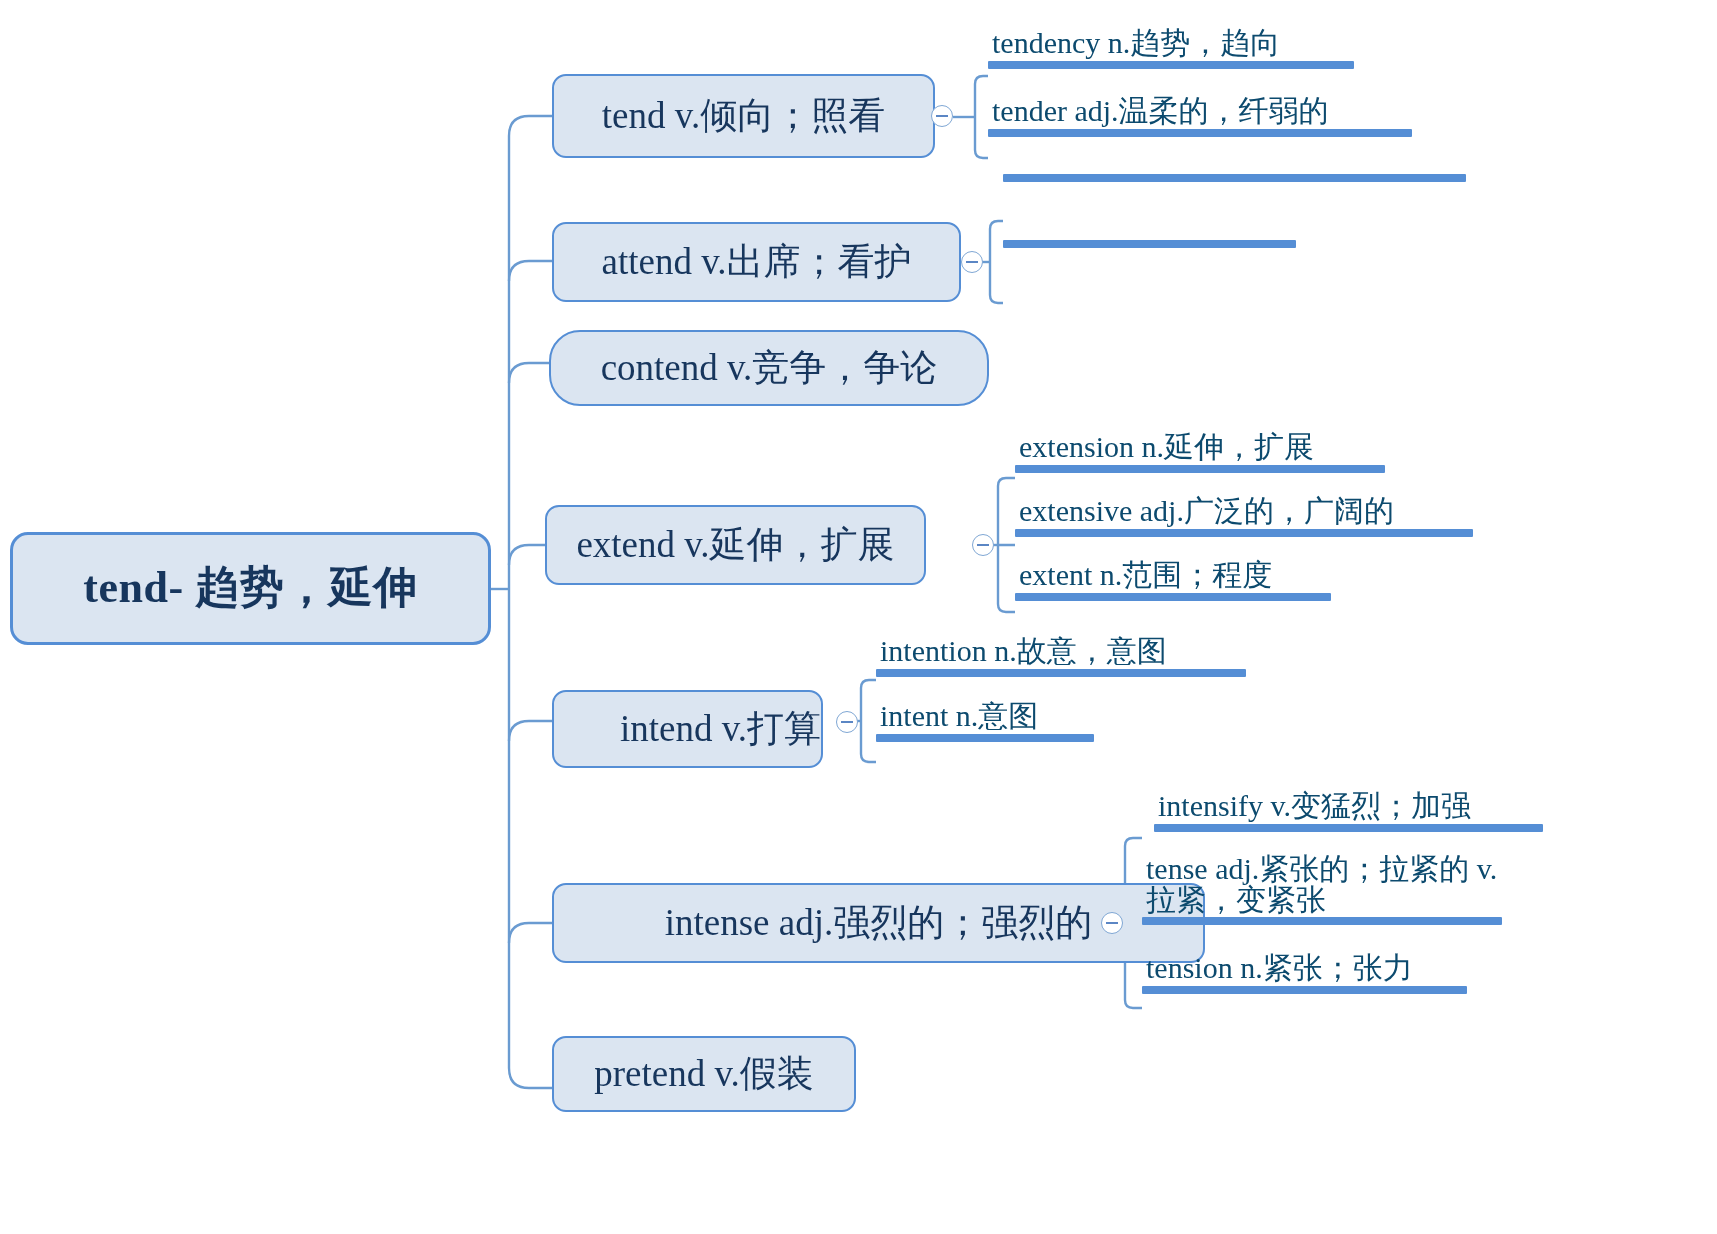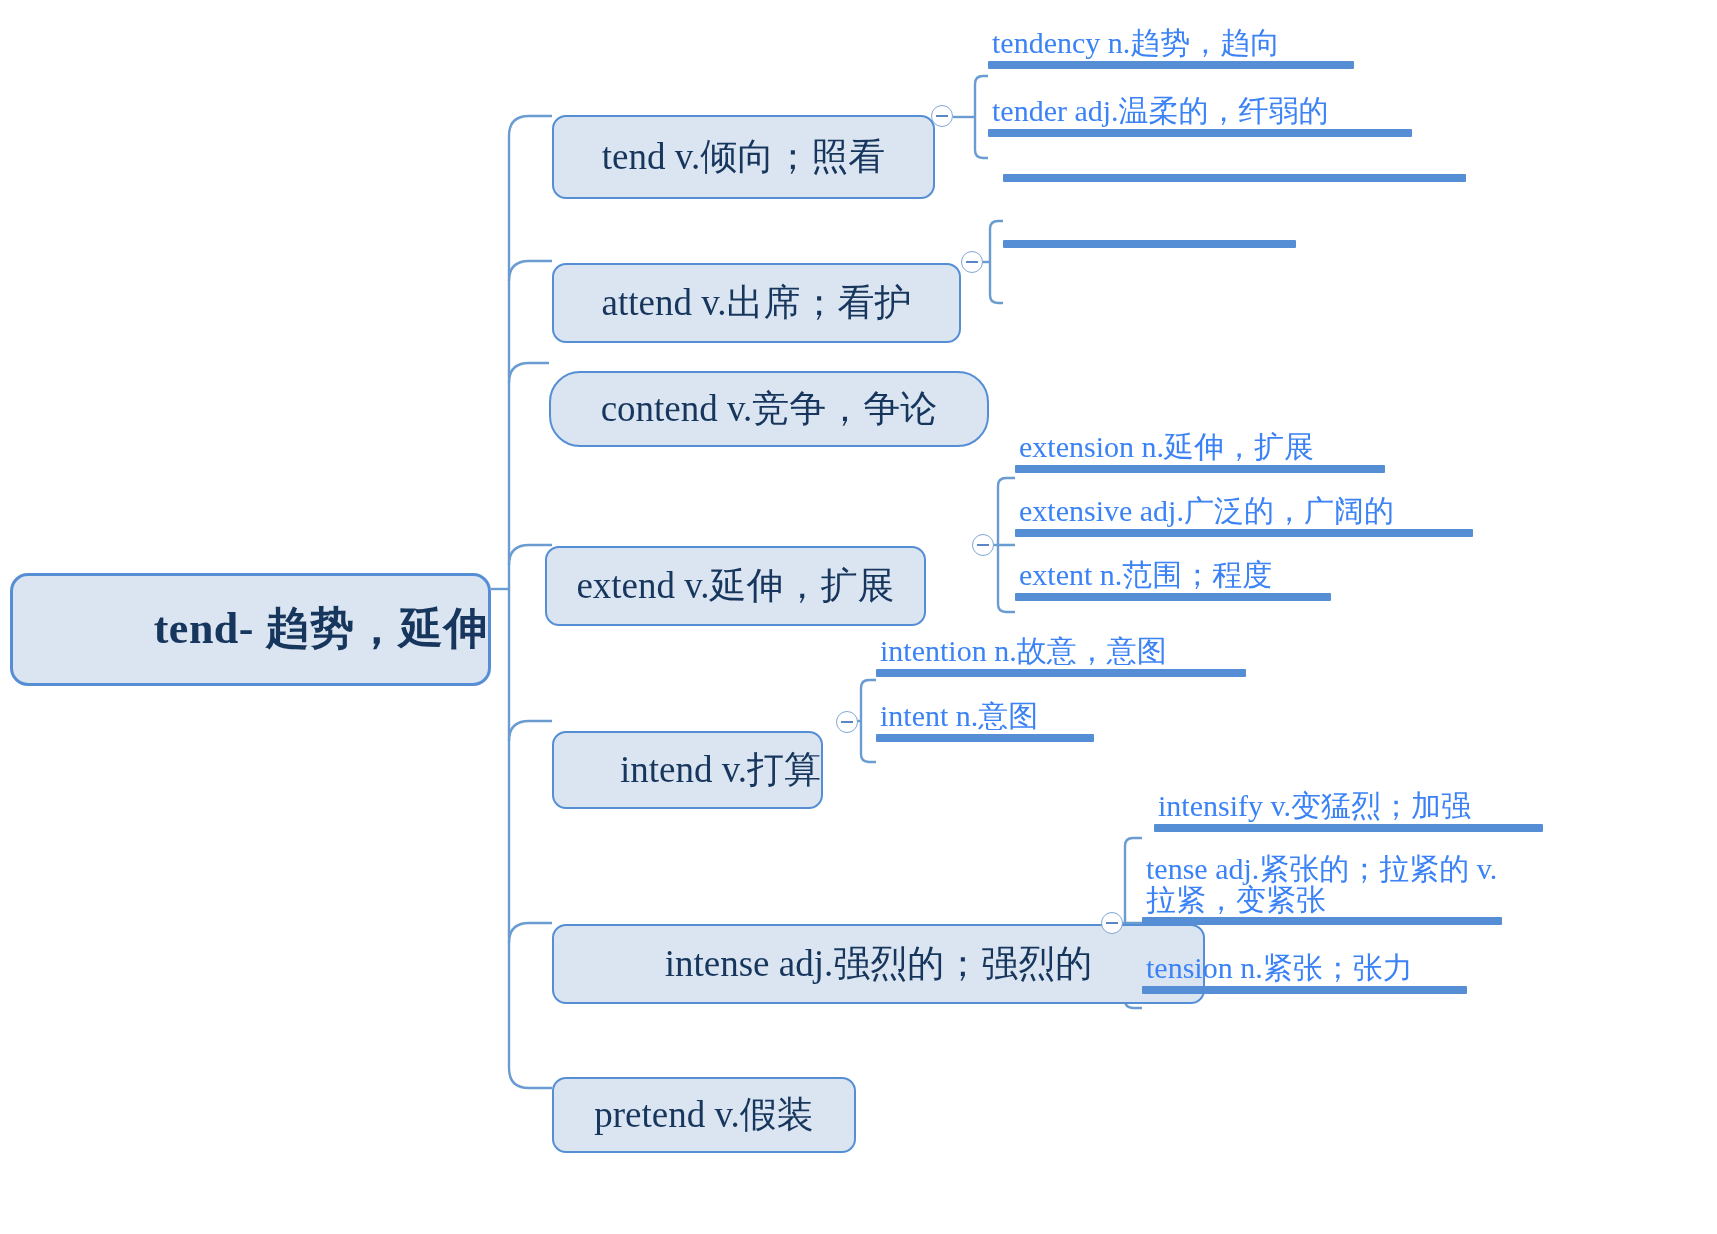--- a/index.html
+++ b/index.html
@@ -20,40 +20,39 @@
     box-sizing:border-box;
     background:#dbe5f1;
     border:2.5px solid #558ed5;
     border-radius:14px;
     color:#17365d;
     display:flex;
     align-items:center;
     justify-content:center;
     white-space:nowrap;
     line-height:1.05;
-    margin-top:41px;
   }
   .node.root{
     border-radius:18px;
     border-width:3px;
     font-weight:bold;
     font-size:44px;
     letter-spacing:.5px;
   }
   .node.branch{
     font-size:37px;
   }
 
   
   .leaf{
     position:absolute;
     box-sizing:border-box;
   }
   .leaf .leaf-text{
-    color:#3b82f6;
+    color:#0c4a6e;
     font-size:30px;
     line-height:1.06;
     white-space:nowrap;
     padding:0 4px 2px 4px;
     display:block;
   }
   .leaf .leaf-text.two-line{
     white-space:normal;
     line-height:1.02;
   }
@@ -117,21 +116,21 @@
       <path d="M998 545 V486 q0 -8 8 -8 H1015 M998 545 H1015 M998 545 V604 q0 8 8 8 H1015"></path>
 
       <path d="M840 721 H861"></path>
       <path d="M861 721 V688 q0 -8 8 -8 H876 M861 721 V754 q0 8 8 8 H876"></path>
 
       <path d="M1104 923 H1125"></path>
       <path d="M1125 923 V846 q0 -8 8 -8 H1142 M1125 923 H1142 M1125 923 V1000 q0 8 8 8 H1142"></path>
     </g>
   </svg>
 
-  <div class="node root" style="left:10px;top:532px;width:481px;height:113px;justify-content:flex-end;">
+  <div class="node root" style="left:10px;top:532px;width:481px;height:113px;">
     <span>tend- 趋势，延伸</span>
   </div>
 
   <div class="node branch" style="left:552px;top:74px;width:383px;height:84px;">
     <span>tend v.倾向；照看</span>
   </div>
   <div class="toggle" style="left:931px;top:105px;"></div>
 
   <div class="leaf" style="left:988px;top:27px;width:366px;">
     <span class="leaf-text">tendency n.趋势，趋向</span>

